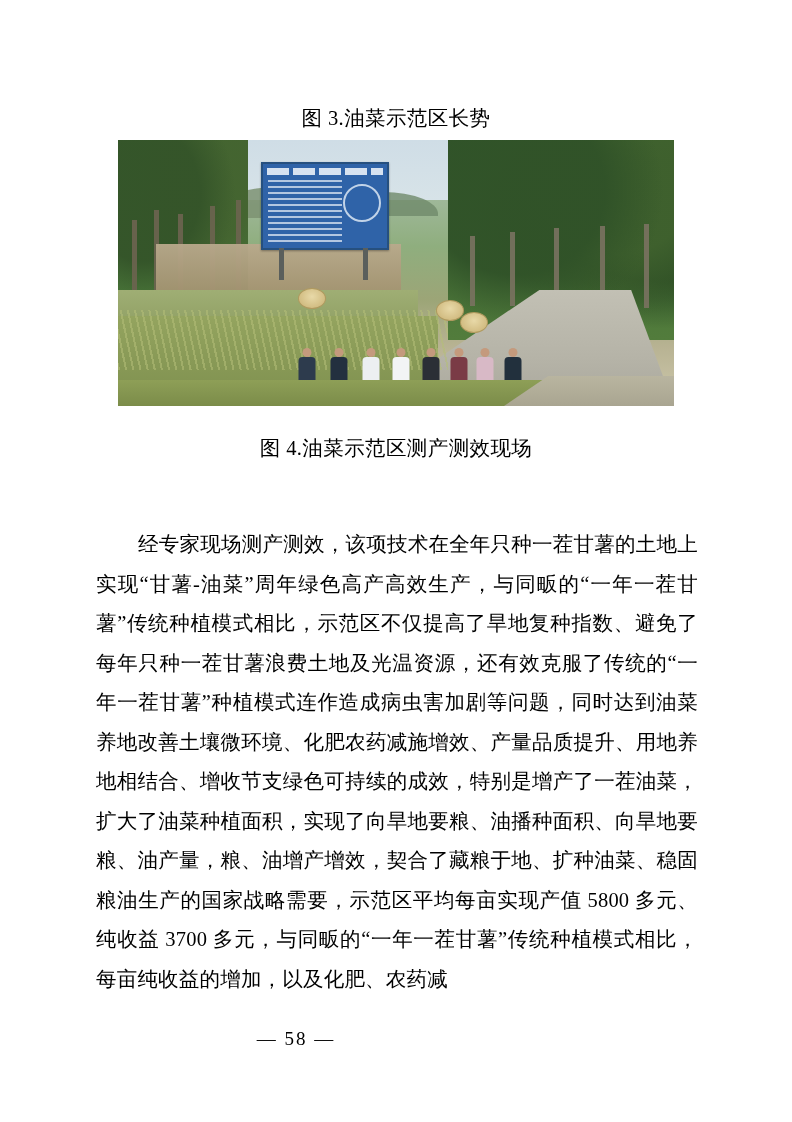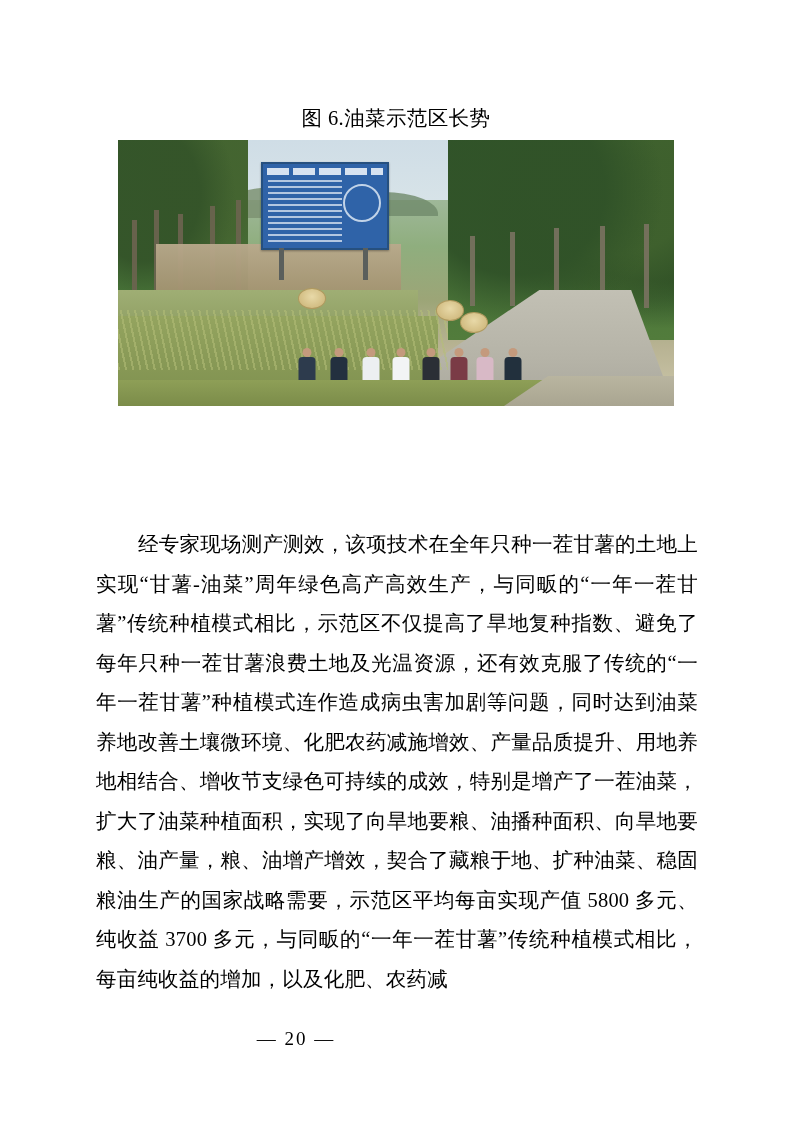--- a/index.html
+++ b/index.html
@@ -274,21 +274,21 @@
     letter-spacing: 2px;
     font-family: "Liberation Serif", "DejaVu Serif", serif;
   }
   .pn-inner { margin-left: -200px; }
 </style>
 </head>
 <body>
 
 <div class="page">
 
-  <div class="fig-caption" id="caption-fig3">图 6.油菜示范区长势</div>
+  <div class="fig-caption" id="caption-fig3">图 3.油菜示范区长势</div>
 
   <div class="photo-wrap">
     <div class="photo">
       <div class="ph-sky"></div>
       <div class="ph-hill"></div>
       <div class="ph-hill2"></div>
 
       <div class="ph-trees-left"></div>
       <div class="trunk" style="left:14px; top:80px; height:100px;"></div>
       <div class="trunk" style="left:36px; top:70px; height:108px;"></div>
@@ -363,21 +363,22 @@
 
       <div class="hat" style="left:180px; top:148px;"></div>
       <div class="hat" style="left:318px; top:160px;"></div>
       <div class="hat" style="left:342px; top:172px;"></div>
 
       <div class="ph-bottom"></div>
       <div class="ph-bottom-right"></div>
     </div>
   </div>
 
+  <div class="fig-caption" id="caption-fig4">图 4.油菜示范区测产测效现场</div>
 
 
   <div class="body-text">经专家现场测产测效，该项技术在全年只种一茬甘薯的土地上实现“甘薯-油菜”周年绿色高产高效生产，与同畈的“一年一茬甘薯”传统种植模式相比，示范区不仅提高了旱地复种指数、避免了每年只种一茬甘薯浪费土地及光温资源，还有效克服了传统的“一年一茬甘薯”种植模式连作造成病虫害加剧等问题，同时达到油菜养地改善土壤微环境、化肥农药减施增效、产量品质提升、用地养地相结合、增收节支绿色可持续的成效，特别是增产了一茬油菜，扩大了油菜种植面积，实现了向旱地要粮、油播种面积、向旱地要粮、油产量，粮、油增产增效，契合了藏粮于地、扩种油菜、稳固粮油生产的国家战略需要，示范区平均每亩实现产值 5800 多元、纯收益 3700 多元，与同畈的“一年一茬甘薯”传统种植模式相比，每亩纯收益的增加，以及化肥、农药减</div>
 
   <div class="page-number">
-    <span class="pn-inner">— 20 —</span>
+    <span class="pn-inner">— 58 —</span>
   </div>
 
 </div>
 
 </body></html>

